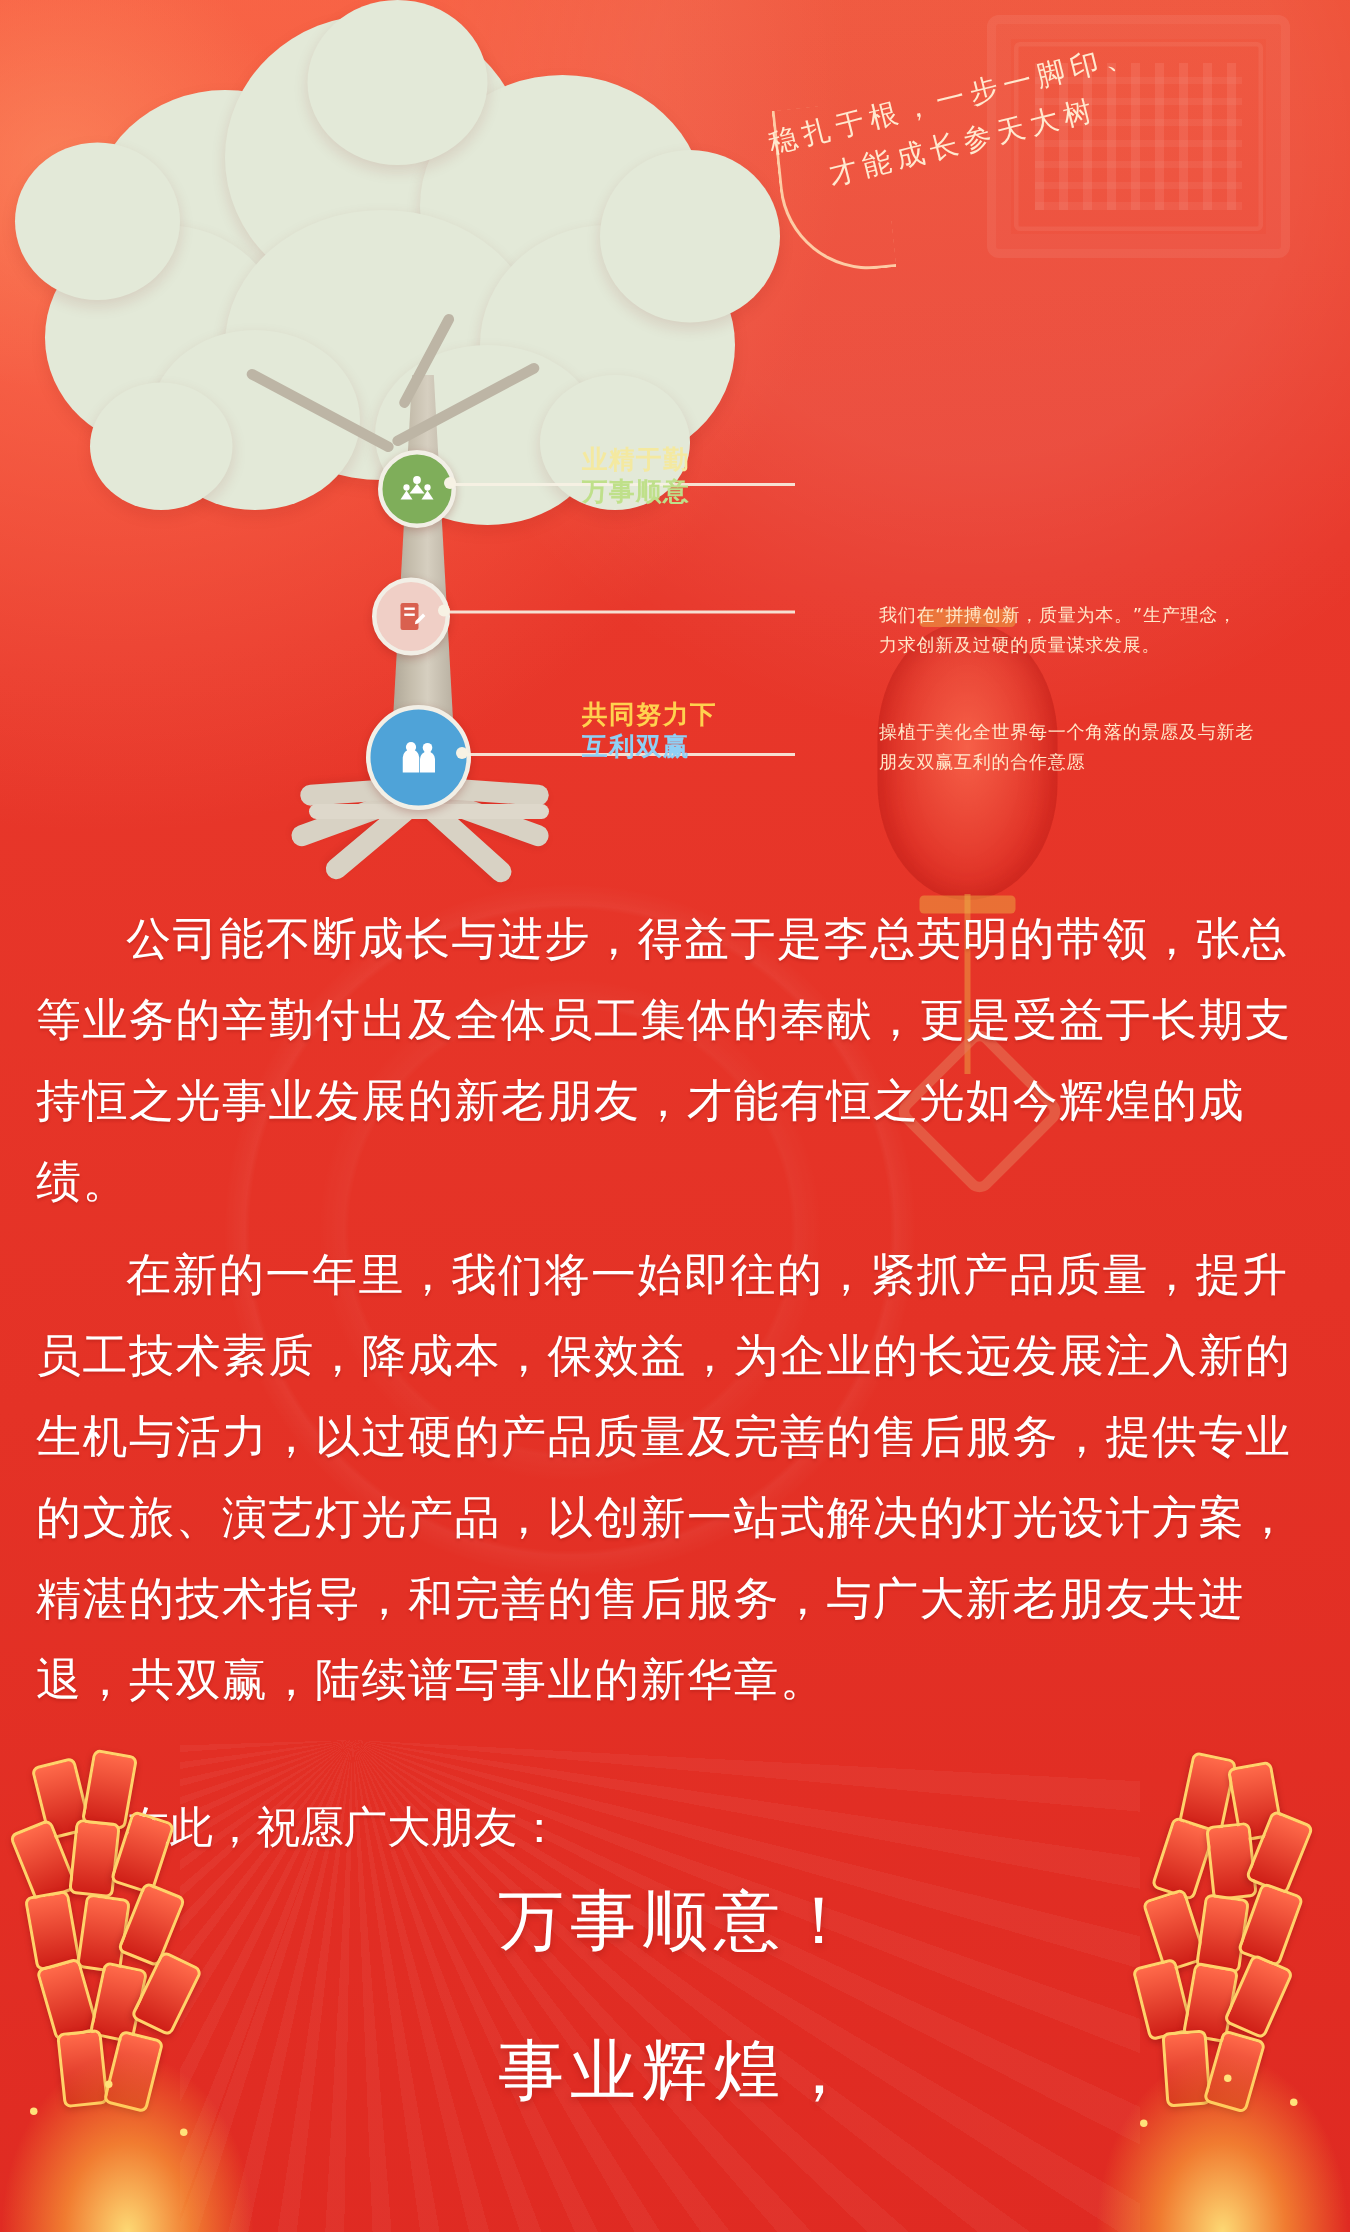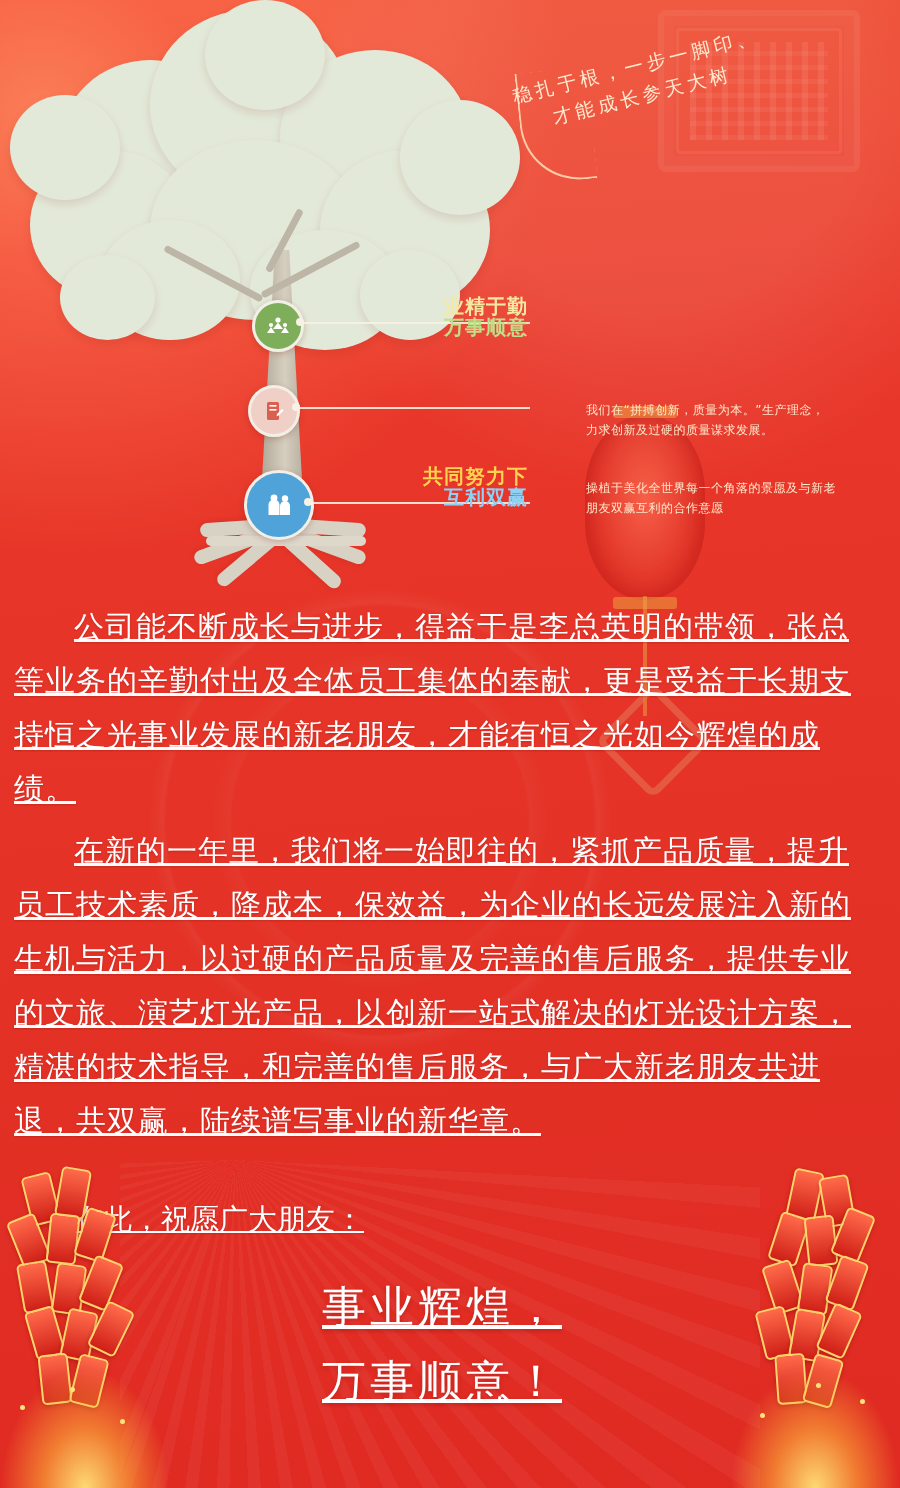--- a/index.html
+++ b/index.html
@@ -77,21 +77,21 @@
   }
   .node.n1{left:252px;top:300px;background:#7fae5a;}
   .node.n2{left:248px;top:385px;background:#f0cfc6;}
   .node.n3{left:244px;top:470px;width:64px;height:64px;background:#4fa3d8;}
   .node svg{display:block;}
 
   .leader{position:absolute;height:2px;background:#f7f2e4;opacity:.9;}
   .dot{position:absolute;width:8px;height:8px;border-radius:50%;background:#f7f2e4;}
 
   .label{
-    position:absolute;font-size:20px;line-height:21px;font-weight:bold;text-align:right;
+    position:absolute;font-size:17px;line-height:21px;font-weight:bold;text-align:left;
     letter-spacing:1px;white-space:nowrap;
   }
   .label .l1,.label .l2{display:block;}
   .lab1{left:388px;top:296px;width:140px;}
   .lab1 .l1{color:#f4e9a0;}
   .lab1 .l2{color:#bfe08a;}
   .lab2{left:388px;top:381px;width:140px;}
   .lab2 .l1{color:#f2c6b8;}
   .lab2 .l2{color:#e2a898;}
   .lab3{left:388px;top:466px;width:140px;}
@@ -113,21 +113,21 @@
     font-family:"DejaVu Sans",sans-serif;
   }
   .slogan div:nth-child(2){margin-left:34px;}
   .slogan-curve{
     position:absolute;left:520px;top:70px;width:70px;height:110px;
     border-left:2px solid #ffd9b0;border-bottom:2px solid #ffd9b0;
     border-radius:0 0 0 60px;transform:rotate(-6deg);opacity:.9;
   }
 
   
-  .copy{position:absolute;left:14px;top:600px;width:856px;color:#ffffff;text-decoration:underline;}
+  .copy{position:absolute;left:24px;top:600px;width:856px;color:#ffffff;}
   .para{
     font-size:30px;line-height:54px;letter-spacing:1px;text-indent:60px;
     margin:0 0 8px 0;text-shadow:0 1px 2px rgba(150,20,15,.35);
   }
   .wish{
     font-size:29px;line-height:50px;margin:46px 0 0 0;text-indent:60px;
     text-shadow:0 1px 2px rgba(150,20,15,.35);
   }
   .big{
     text-align:center;color:#fff;font-size:44px;line-height:74px;letter-spacing:4px;
@@ -244,22 +244,22 @@
   </div>
 
   <div class="desc d2">我们在“拼搏创新，质量为本。”生产理念，力求创新及过硬的质量谋求发展。</div>
   <div class="desc d3">操植于美化全世界每一个角落的景愿及与新老朋友双赢互利的合作意愿</div>
 
   <div class="rays"></div>
   <div class="copy">
     <p class="para">公司能不断成长与进步，得益于是李总英明的带领，张总等业务的辛勤付出及全体员工集体的奉献，更是受益于长期支持恒之光事业发展的新老朋友，才能有恒之光如今辉煌的成绩。</p>
     <p class="para">在新的一年里，我们将一始即往的，紧抓产品质量，提升员工技术素质，降成本，保效益，为企业的长远发展注入新的生机与活力，以过硬的产品质量及完善的售后服务，提供专业的文旅、演艺灯光产品，以创新一站式解决的灯光设计方案，精湛的技术指导，和完善的售后服务，与广大新老朋友共进退，共双赢，陆续谱写事业的新华章。</p>
     <p class="wish">在此，祝愿广大朋友：</p>
+    <div class="big" style="margin-top:0">万事顺意！</div>
     <div class="big">事业辉煌，</div>
-    <div class="big" style="margin-top:0">万事顺意！</div>
   </div>
 
   <div class="crackers left">
     <div class="cr" style="left:26px;top:16px;transform:rotate(-14deg);"></div>
     <div class="cr" style="left:58px;top:10px;transform:rotate(10deg);"></div>
     <div class="cr" style="left:14px;top:58px;transform:rotate(-22deg);"></div>
     <div class="cr" style="left:48px;top:56px;transform:rotate(6deg);"></div>
     <div class="cr" style="left:80px;top:52px;transform:rotate(18deg);"></div>
     <div class="cr" style="left:20px;top:104px;transform:rotate(-10deg);"></div>
     <div class="cr" style="left:54px;top:106px;transform:rotate(8deg);"></div>

